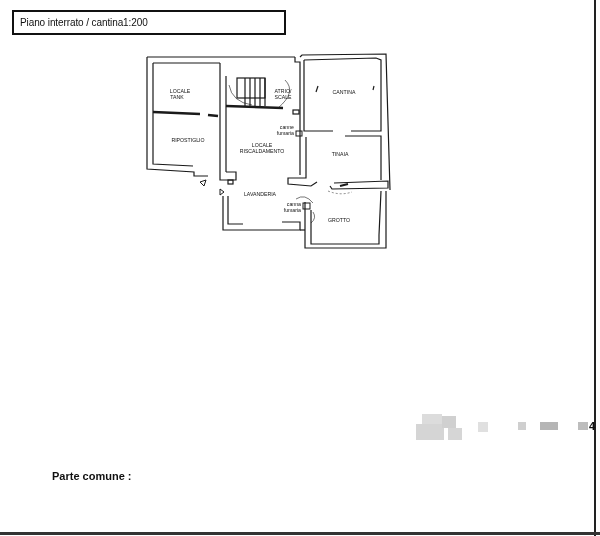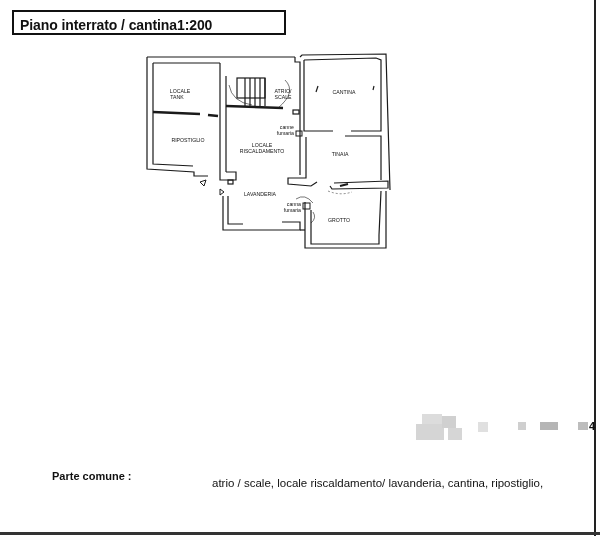--- a/index.html
+++ b/index.html
@@ -1,20 +1,20 @@
 <!DOCTYPE html>
 <html><head>
 <meta charset="utf-8">
 <style>
   html, body { margin: 0; padding: 0; background: #ffffff; }
   body { width: 600px; height: 536px; position: relative; overflow: hidden; font-family: "Liberation Sans", sans-serif; color: #111; }
   .page-border-right { position: absolute; left: 594px; top: 0; width: 2px; height: 536px; background: #222; }
   .page-border-bottom { position: absolute; left: 0; top: 532px; width: 600px; height: 3px; background: #333; }
   .title-box { position: absolute; left: 12px; top: 10px; width: 274px; height: 25px; border: 2px solid #111; box-sizing: border-box; }
-  .title-text { position: absolute; left: 6px; top: 5px; font-size: 14px; font-weight: bold; letter-spacing: -0.1px; }
+  .title-text { position: absolute; left: 6px; top: 5px; font-size: 10px; font-weight: normal; letter-spacing: -0.1px; }
   .plan { position: absolute; left: 0; top: 0; width: 600px; height: 536px; }
   .blur-strip { position: absolute; left: 412px; top: 412px; width: 182px; height: 30px; }
   .blur-strip span { position: absolute; background: #c9c9c9; }
   .legend-label { position: absolute; left: 52px; top: 470px; font-size: 11px; font-weight: bold; }
   .legend-text { position: absolute; left: 212px; top: 475px; font-size: 11.5px; line-height: 17px; width: 380px; }
   .page-num { position: absolute; left: 589px; top: 420px; font-size: 11px; font-weight: bold; }
 </style>
 </head>
 <body>
 
@@ -110,14 +110,13 @@
   <span style="left:36px;top:16px;width:14px;height:12px;background:#d6d6d6"></span>
   <span style="left:66px;top:10px;width:10px;height:10px;background:#e0e0e0"></span>
   <span style="left:106px;top:10px;width:8px;height:8px;background:#cfcfcf"></span>
   <span style="left:128px;top:10px;width:18px;height:8px;background:#b5b5b5"></span>
   <span style="left:166px;top:10px;width:10px;height:8px;background:#bdbdbd"></span>
 </div>
 <span class="page-num">4</span>
 
 <div class="legend-label">Parte comune :</div>
 <div class="legend-text">
-  <div>atrio / scale, locale riscaldamento/ lavanderia, cantina, ripostiglio,</div>
 </div>
 
 </body></html>

